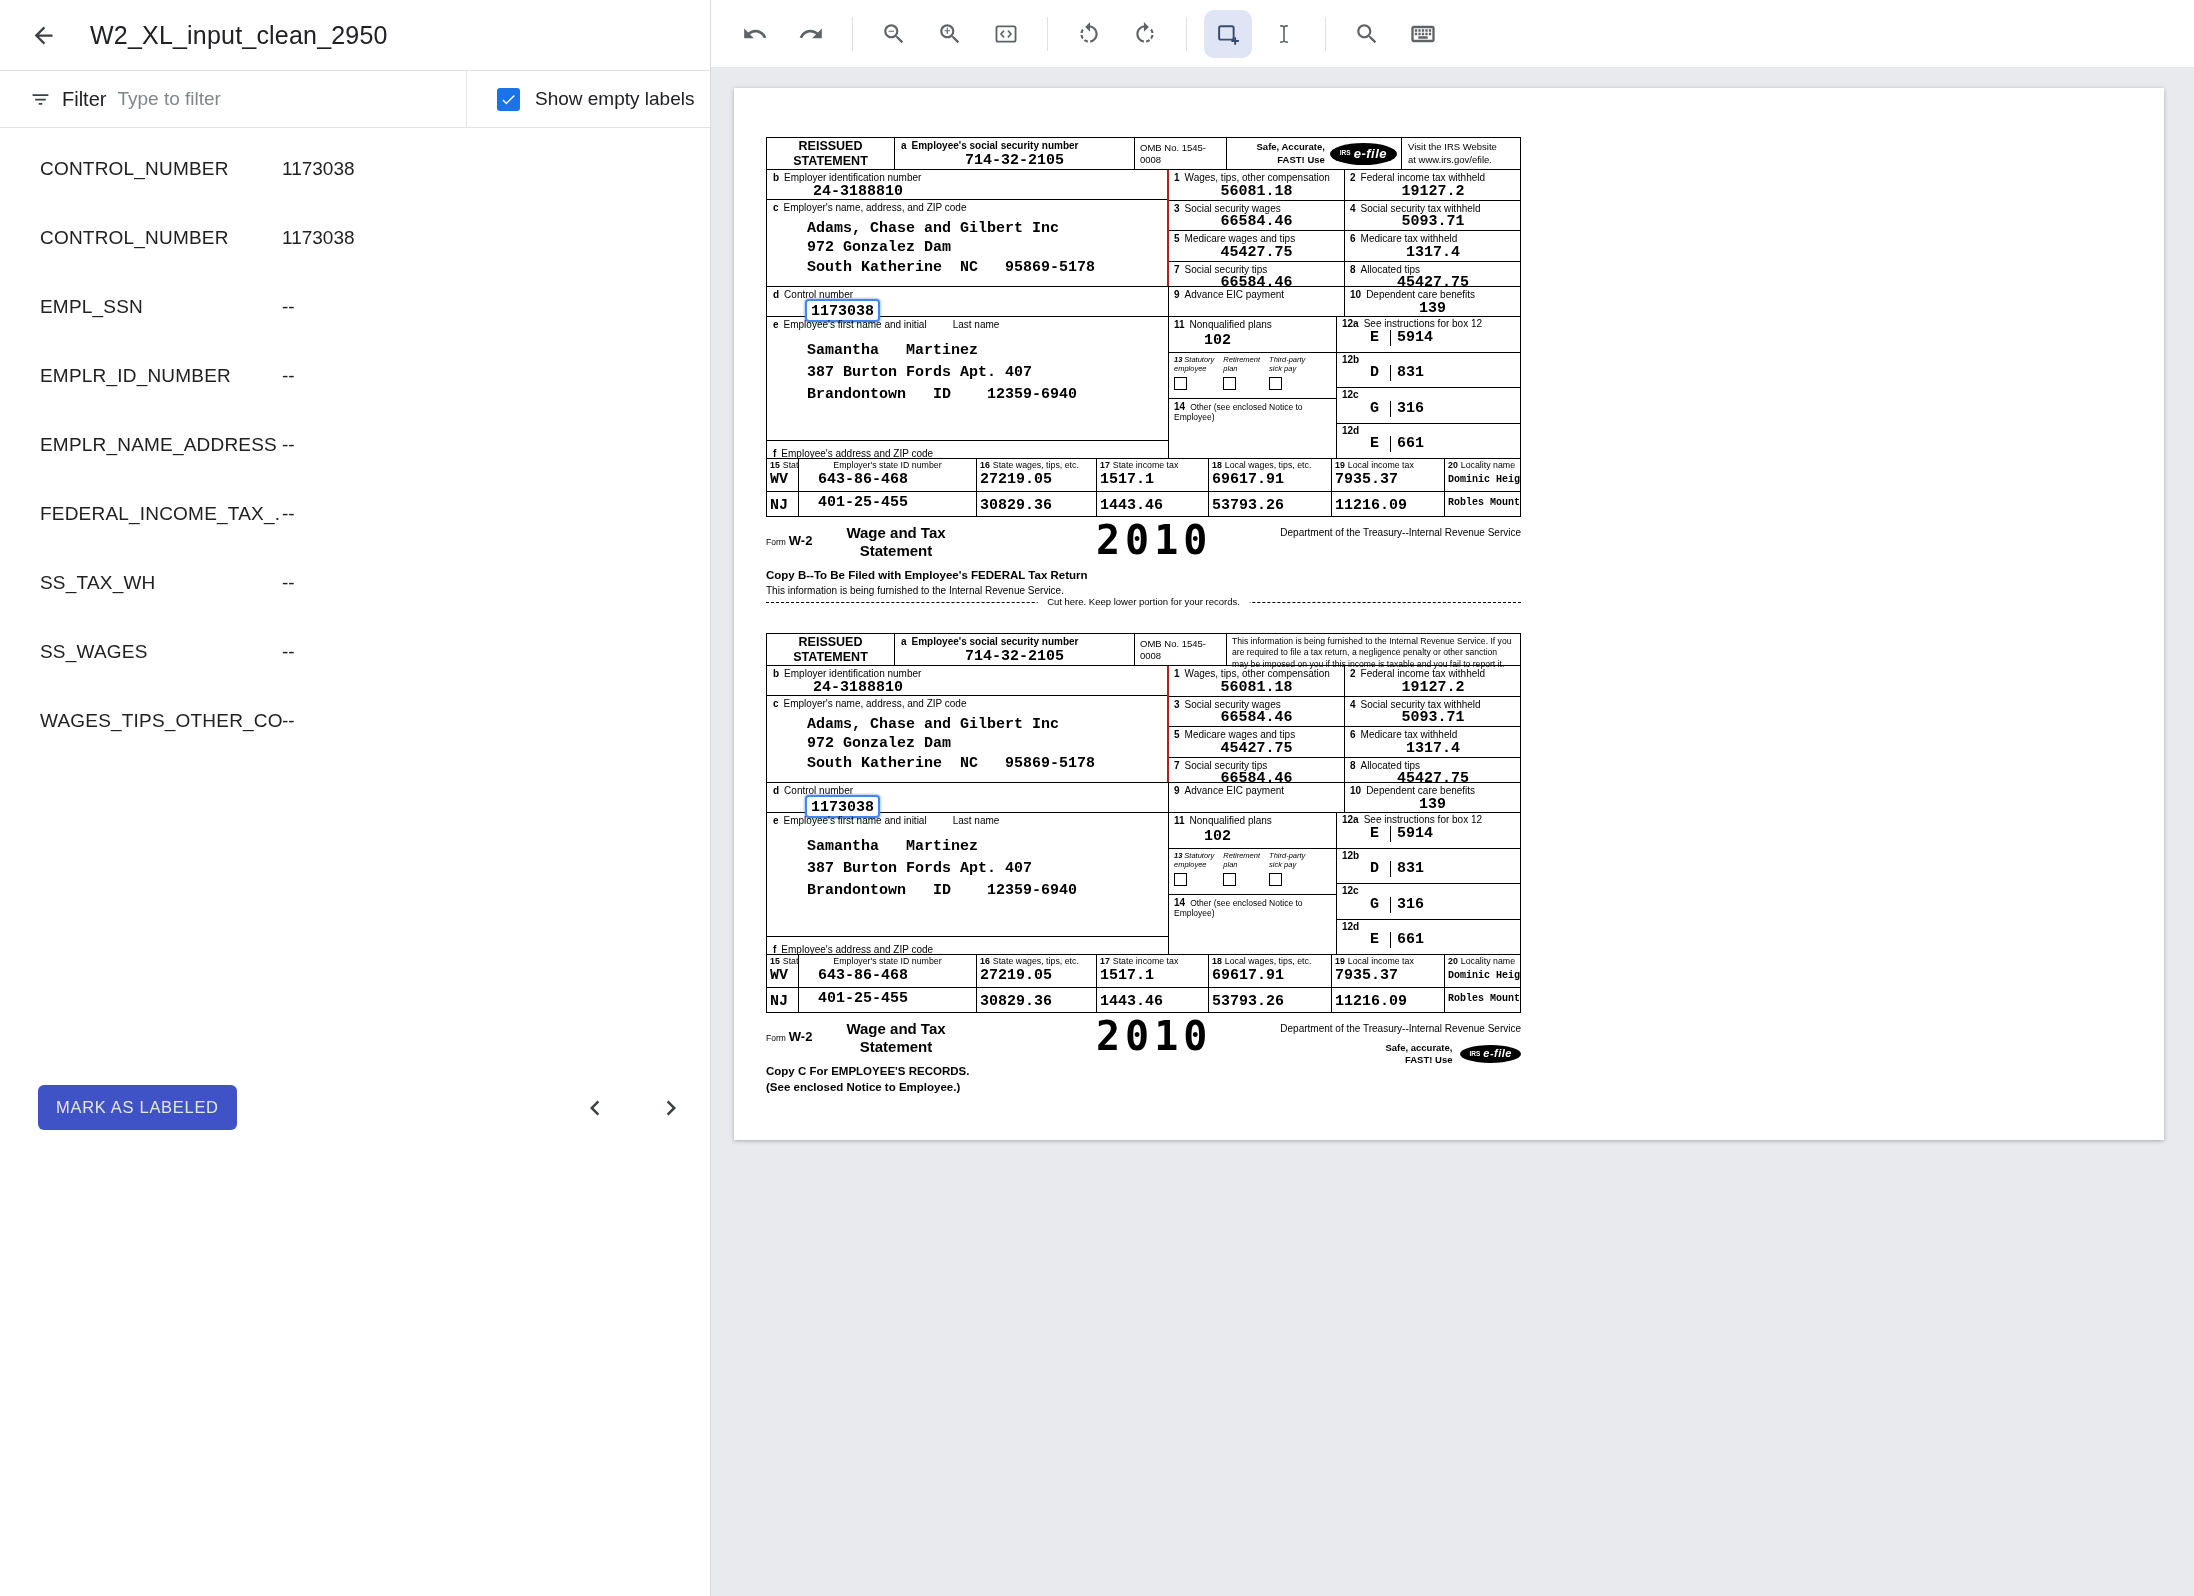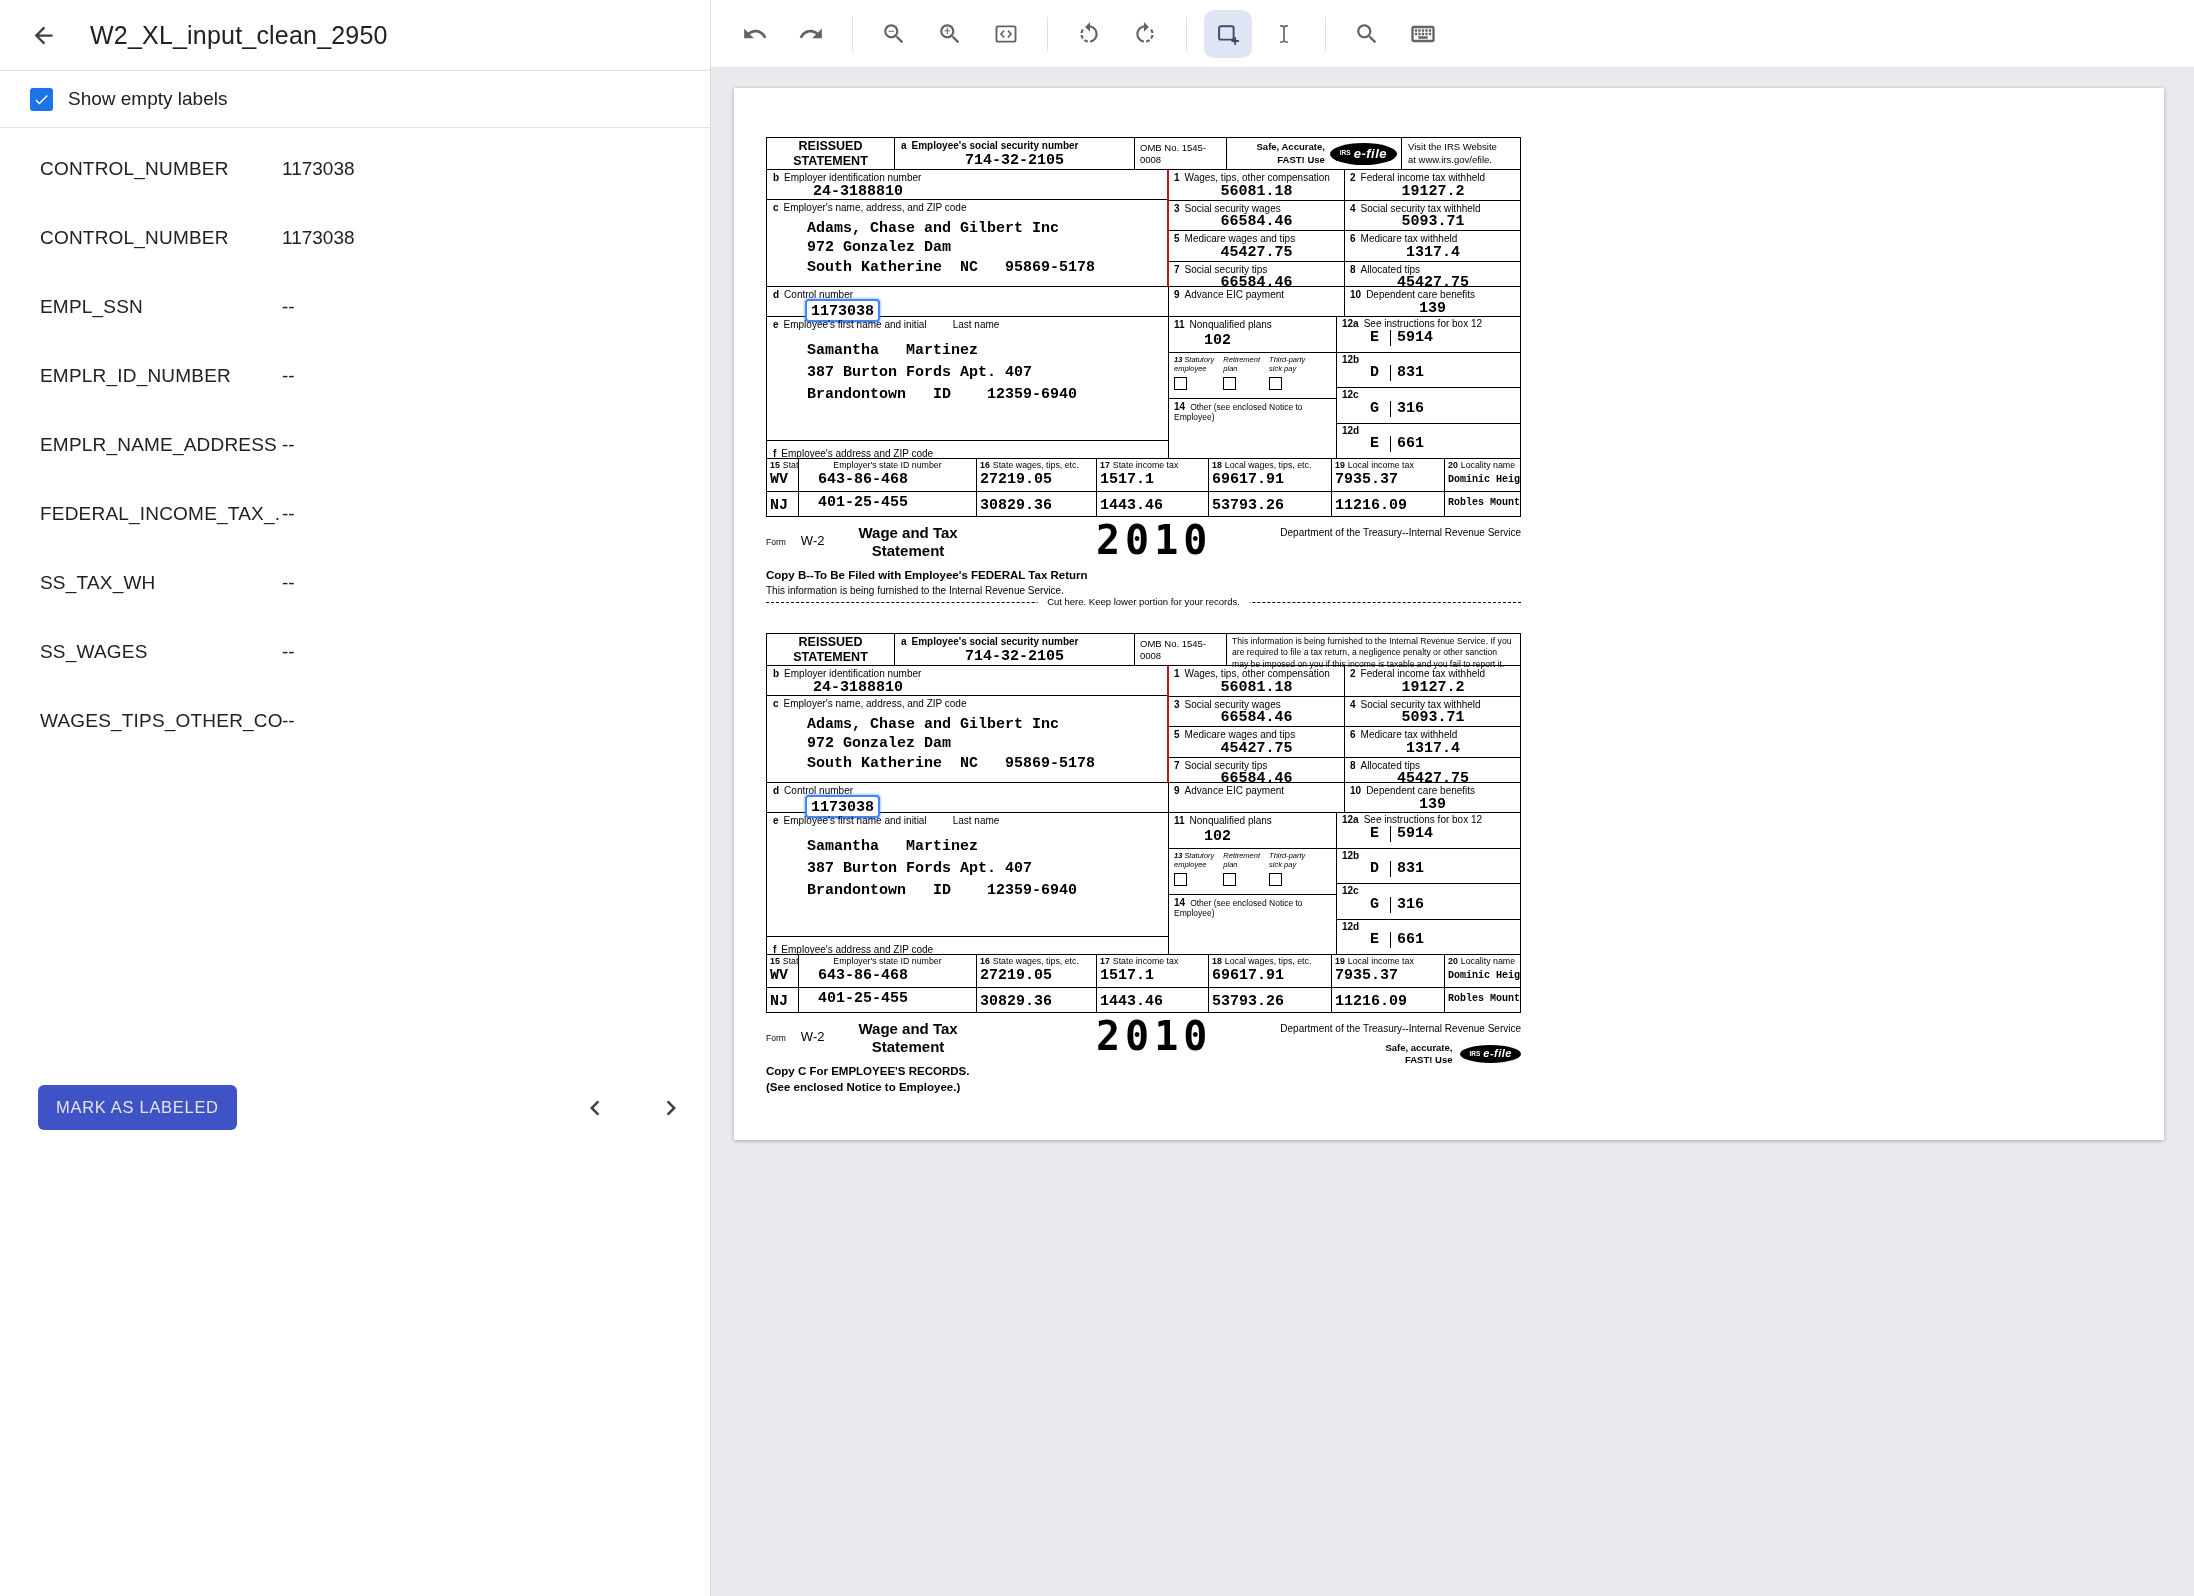--- a/index.html
+++ b/index.html
@@ -119,21 +119,21 @@
   .st-cell .lbl .num { font-size:8.8px; margin-right:3px; }
   .st-cell .lbl.center { text-align:center; white-space:normal; }
   .stv { display:block; margin-top:2px; }
   .st-row.second .st-cell { padding-top:3px; }
   .wid .stv { margin-left:16px; }
   .loc .stv { font-size:10px; }
   .w2-footer { position:relative; padding-top:7px; display:flex; align-items:flex-start; }
   .footer-left { display:flex; flex-direction:column; }
   .form-row { display:flex; align-items:flex-start; }
   .form-id { font-size:8.5px; padding-top:9px; white-space:nowrap; }
-  .form-num { font-weight:400; font-size:13px; margin-left:15px; font-family:"Liberation Sans",sans-serif; }
+  .form-num { font-weight:700; font-size:13px; margin-left:3px; font-family:"Liberation Sans",sans-serif; }
   .wt-title { margin-left:34px; font-weight:700; font-size:15px; line-height:1.18; text-align:center; }
   .wt-title span { display:block; }
   .year { position:absolute; left:330px; top:3px; font-family:"DejaVu Sans Mono",monospace; font-weight:700; font-size:40px; line-height:1; letter-spacing:5px; }
   .footer-right { margin-left:auto; text-align:right; }
   .dept { font-size:10px; padding-top:3px; }
   .safe-c { display:flex; justify-content:flex-end; align-items:center; gap:8px; margin-top:8px; }
   .safe-c .safe-txt { font-size:9.5px; }
   .copy-lines { margin-top:9px; }
   .cl-bold { font-weight:700; font-size:11.5px; line-height:1.35; }
   .cl-norm { font-size:10px; line-height:1.35; }
@@ -149,20 +149,29 @@
     <header class="panel-header">
       <button class="back-btn">
         <svg width="27" height="27" viewBox="0 0 24 24" fill="currentColor">
             <path d="M20 11v2H8l5.5 5.5-1.42 1.42L4.16 12l7.92-7.92L13.5 5.5 8 11h12z"></path>
           </svg>
       </button>
       <h1 class="doc-title">W2_XL_input_clean_2950</h1>
     </header>
 
     <div class="filter-bar">
+      <div class="filter-left">
+        <span class="filter-icon">
+          <svg width="21" height="21" viewBox="0 0 24 24" fill="currentColor">
+              <path d="M10 18h4v-2h-4v2zM3 6v2h18V6H3zm3 7h12v-2H6v2z"></path>
+            </svg>
+        </span>
+        <span class="filter-label">Filter</span>
+        <input class="filter-input" type="text" placeholder="Type to filter" style="">
+      </div>
       <div class="checkbox-area">
         <span class="checkbox">
           <svg width="17" height="17" viewBox="0 0 24 24" fill="#ffffff">
               <path d="M9 16.17L4.83 12l-1.42 1.41L9 19 21 7l-1.41-1.41z"></path>
             </svg>
         </span>
         <span class="checkbox-label">Show empty labels</span>
       </div>
     </div>
 

